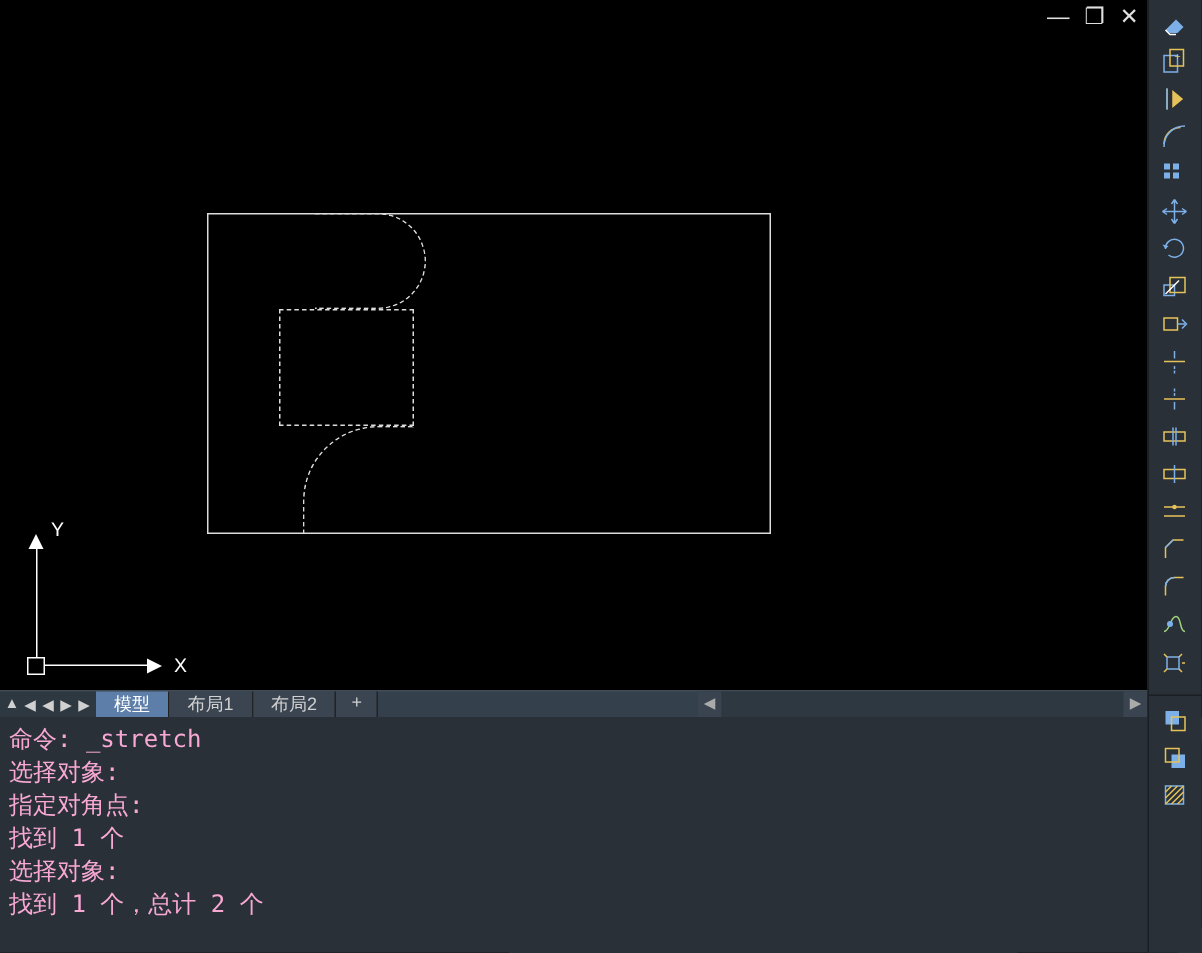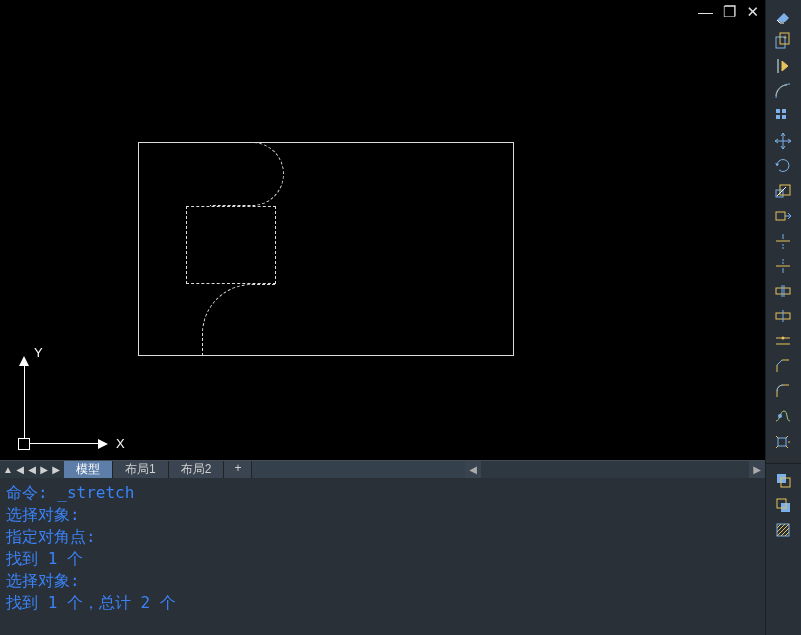--- a/index.html
+++ b/index.html
@@ -152,21 +152,21 @@
   
   .cmd {
     position: absolute;
     left: 0; top: 478px;
     width: 785px; height: 157px;
     background: #293037;
     padding: 4px 6px;
     font-family: "SimSun", monospace;
     font-size: 16px;
     line-height: 22px;
-    color: #3b82f6;
+    color: #f9a8d4;
     white-space: pre;
     overflow: hidden;
   }
   .cmd-scroll {
     position: absolute;
     left: 785px; top: 478px;
     width: 16px; height: 157px;
     background: #2e3841;
     display: flex; flex-direction: column;
   }

